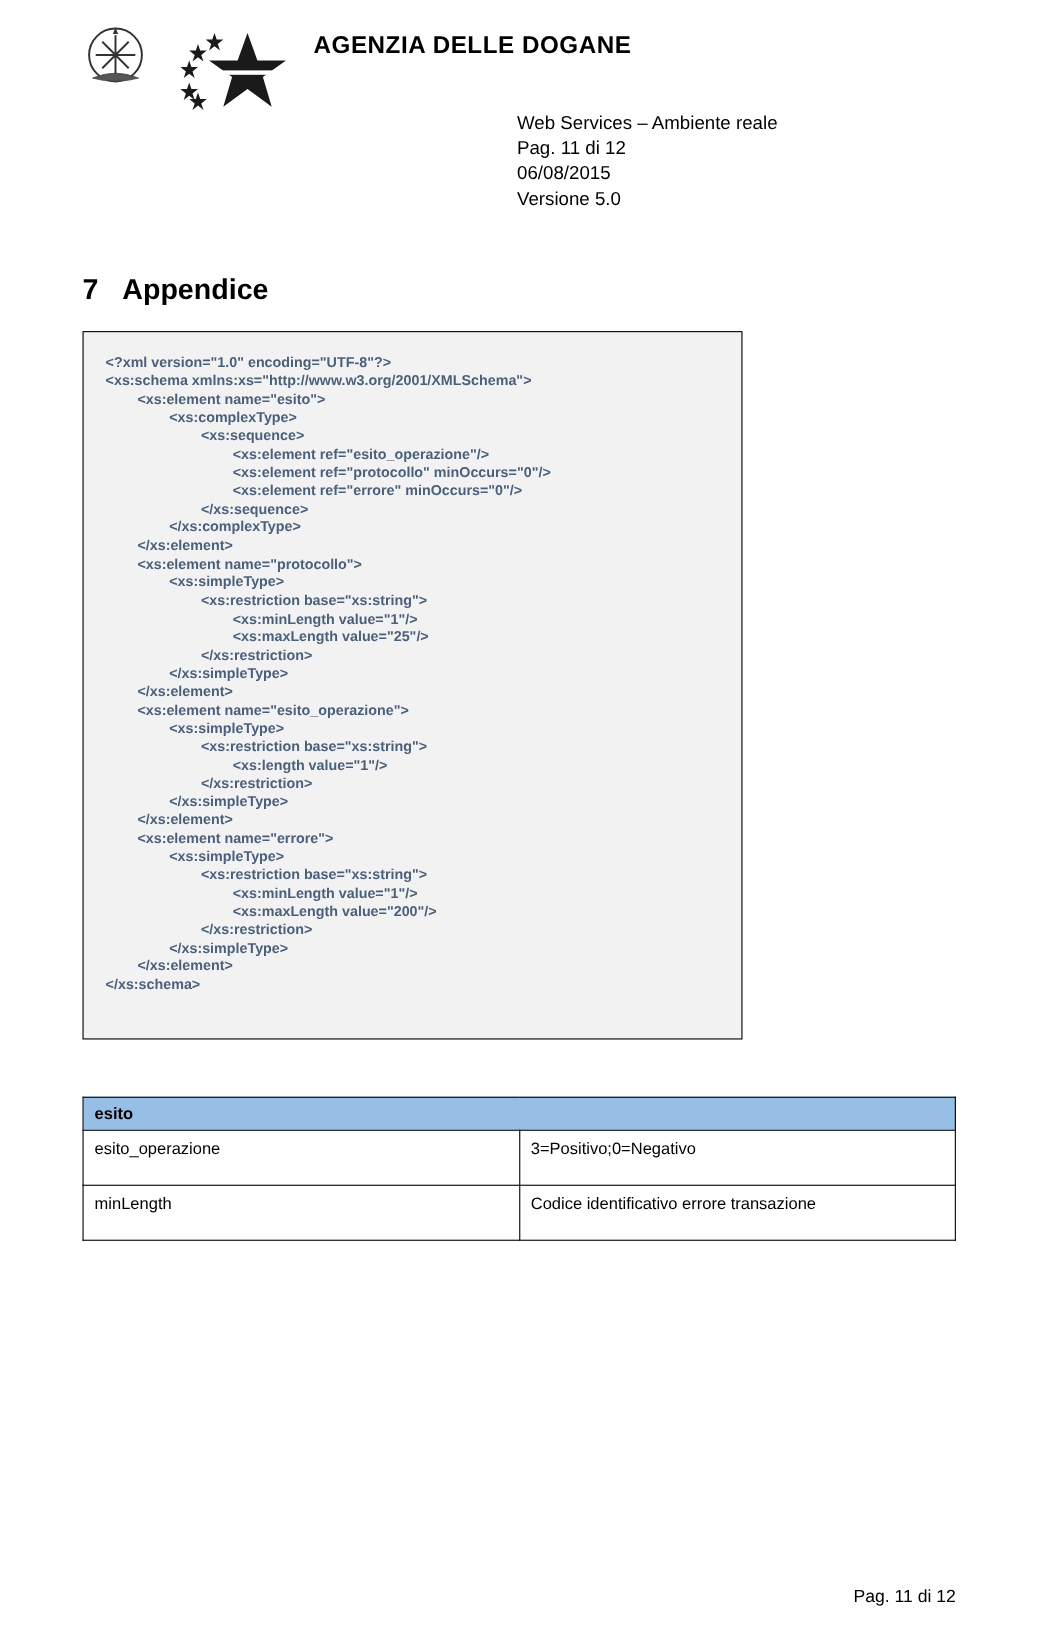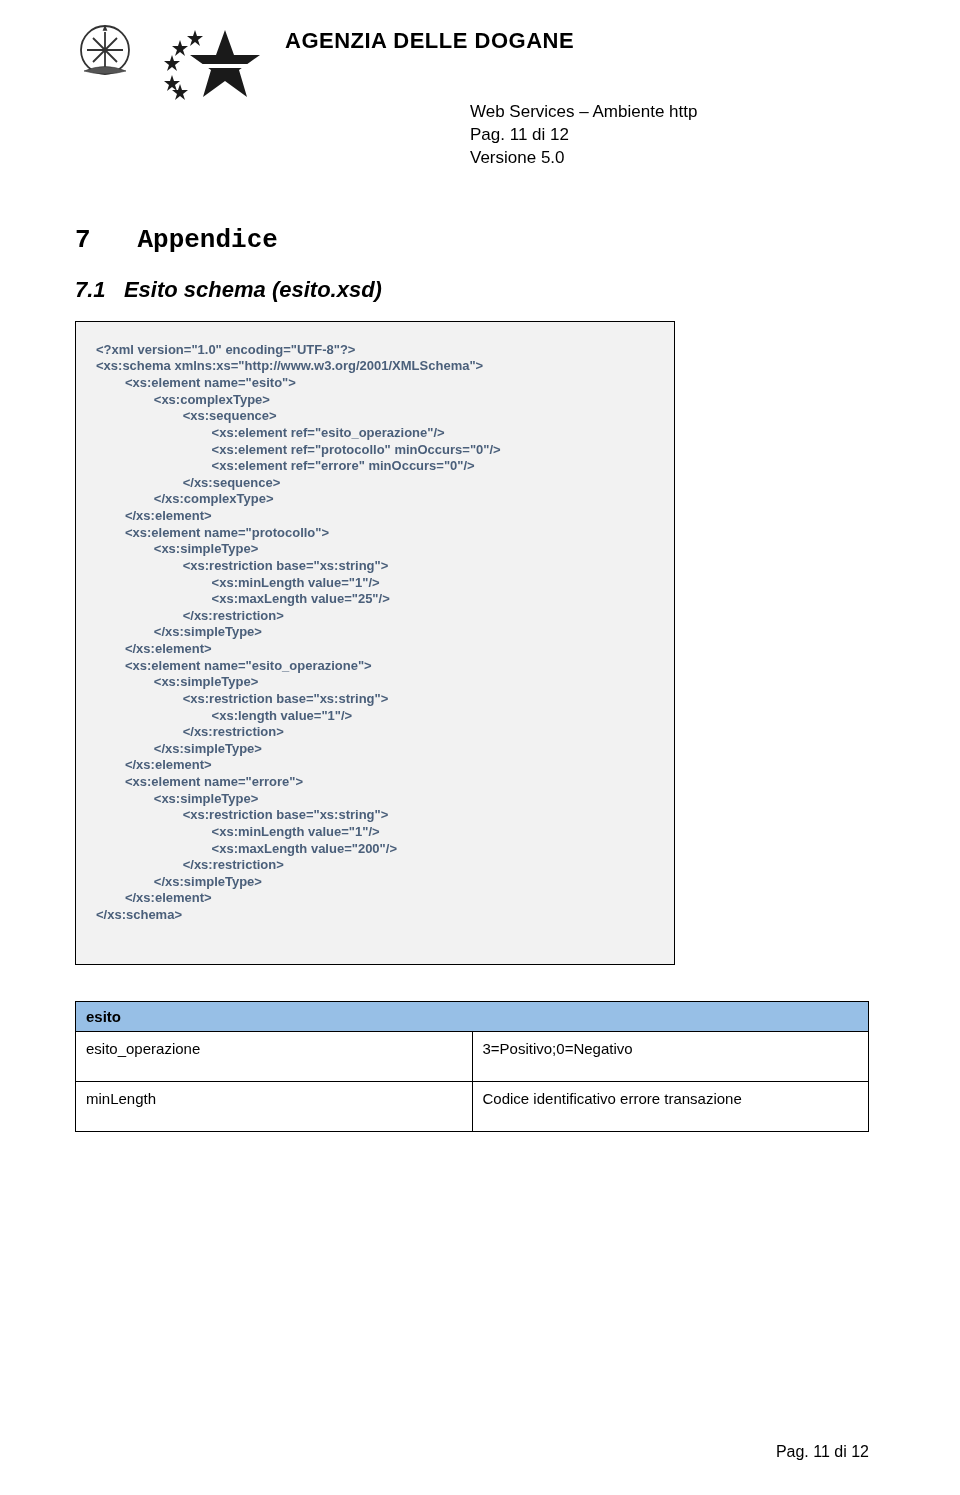--- a/index.html
+++ b/index.html
@@ -9,40 +9,40 @@
   
   .header-row { display: flex; align-items: flex-start; gap: 15px; margin-bottom: 10px; }
   .emblem { flex: 0 0 auto; }
   .stars-logo { flex: 0 0 auto; position: relative; width: 120px; height: 85px; }
   .agency-text { flex: 1; margin-top: 8px; }
   .agency-text .line { font-weight: 900; font-size: 22px; letter-spacing: 0.5px; }
 
   .meta-block { margin-left: 395px; margin-top: -14px; font-size: 17px; line-height: 1.35; }
 
   
-  .h1 { font-size: 26px; font-weight: 700; margin-top: 55px; margin-bottom: 22px; font-family: Liberation Mono, monospace; }
+  .h1 { font-size: 26px; font-weight: 700; margin-top: 55px; margin-bottom: 22px; }
   .h2 { font-size: 22px; font-weight: 700; font-style: italic; margin-bottom: 18px; }
 
   
   .code-box {
     border: 1px solid #000;
     background: #f2f2f2;
     padding: 20px 20px 40px 20px;
     font-family: Arial, Helvetica, sans-serif;
     font-size: 13px;
     line-height: 1.28;
     color: #4a5f7a;
     font-weight: 600;
     white-space: pre;
     overflow: hidden;
     width: 600px;
   }
 
   
-  .tbl-wrap { margin-top: 36px; width: 100%; }
+  .tbl-wrap { margin-top: 52px; width: 100%; }
   table.esito { border-collapse: collapse; width: 100%; font-size: 15px; }
   table.esito th, table.esito td { border: 1px solid #000; text-align: left; vertical-align: top; }
   .row-title td { background: #97bfe6; font-weight: 700; padding: 6px 10px; }
   .row-head td { font-weight: 700; padding: 6px 10px; }
   .row-body td { padding: 8px 10px 24px 10px; }
   .col-left { width: 50%; }
   .col-right { width: 50%; }
 
   
   .footer { position: absolute; bottom: 34px; right: 75px; font-size: 16px; }
@@ -77,32 +77,30 @@
         <polygon points="75,10 84,35 110,35 89,50 97,77 75,61 53,77 61,50 40,35 66,35" fill="#1a1a1a"></polygon>
         <rect x="40" y="44" width="75" height="4" fill="#fff"></rect>
       </svg>
     </div>
     <div class="agency-text">
       <div class="line">AGENZIA DELLE DOGANE</div>
     </div>
   </div>
 
   <div class="meta-block">
-    <div>Web Services – Ambiente http</div>
+    <div>Web Services – Ambiente reale</div>
     <div>Pag. 11 di 12</div>
+    <div>06/08/2015</div>
     <div>Versione 5.0</div>
   </div>
 
   <h1 class="h1">
     <span>7</span>&nbsp;&nbsp;&nbsp;<span>Appendice</span>
   </h1>
 
-  <h2 class="h2">
-    <span>7.1</span>&nbsp;&nbsp;&nbsp;<span>Esito schema  (esito.xsd)</span>
-  </h2>
 
   <div class="code-box">&lt;?xml version="1.0" encoding="UTF-8"?&gt;
 &lt;xs:schema xmlns:xs="http://www.w3.org/2001/XMLSchema"&gt;
 	&lt;xs:element name="esito"&gt;
 		&lt;xs:complexType&gt;
 			&lt;xs:sequence&gt;
 				&lt;xs:element ref="esito_operazione"/&gt;
 				&lt;xs:element ref="protocollo" minOccurs="0"/&gt;
 				&lt;xs:element ref="errore" minOccurs="0"/&gt;
 			&lt;/xs:sequence&gt;

